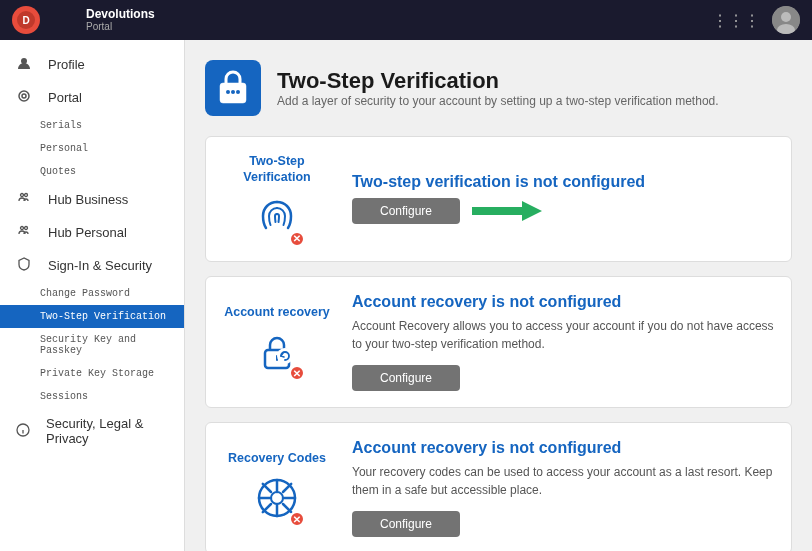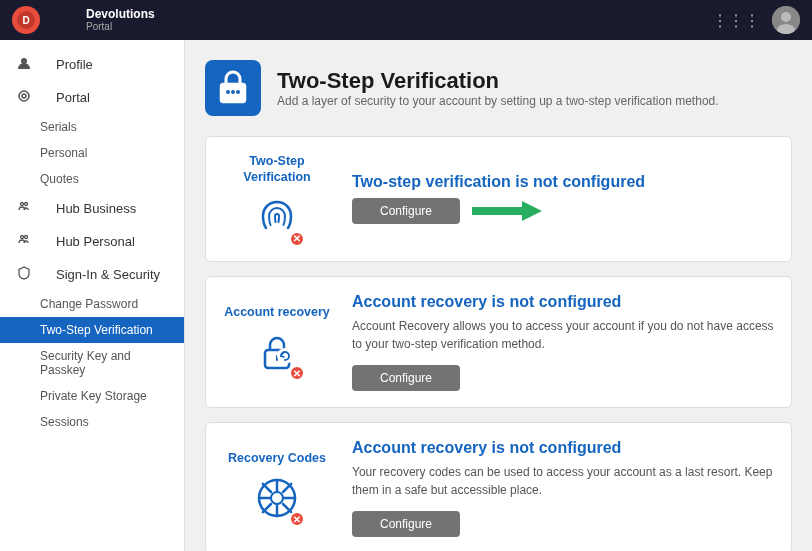--- a/index.html
+++ b/index.html
@@ -75,33 +75,34 @@
       flex-shrink: 0;
       padding: 8px 0;
     }
     .sidebar-item {
       display: flex;
       align-items: center;
       padding: 8px 16px;
       cursor: pointer;
       color: #333;
       font-size: 13px;
-      gap: 24px;
+      gap: 16px;
     }
     .sidebar-item .sidebar-icon {
       color: #555;
       font-size: 14px;
       width: 16px;
       text-align: center;
     }
     .sidebar-sub {
       padding: 6px 16px 6px 40px;
       cursor: pointer;
       color: #555;
-      font-size: 12px;
+      font-size: 10px;
+      font-family: Liberation Mono, monospace;
     }
     .sidebar-sub.active {
       background: #1565c0;
       color: white;
     }
 
     
     .main-content {
       flex: 1;
       background: #f0f0f0;
@@ -313,20 +314,30 @@
     <div class="sidebar-sub">
       <span>Security Key and Passkey</span>
     </div>
     <div class="sidebar-sub">
       <span>Private Key Storage</span>
     </div>
     <div class="sidebar-sub">
       <span>Sessions</span>
     </div>
 
+    <div class="sidebar-item">
+      <span class="sidebar-icon">
+        <svg width="14" height="14" viewBox="0 0 14 14" fill="none" stroke="#555" stroke-width="1.3">
+            <circle cx="7" cy="7" r="6"></circle>
+            <line x1="7" y1="5" x2="7" y2="5" stroke-width="2"></line>
+            <line x1="7" y1="7" x2="7" y2="10.5"></line>
+          </svg>
+      </span>
+      <span>Security, Legal &amp; Privacy</span>
+    </div>
 
   </aside>
 
   <main class="main-content">
 
     <div class="page-header">
       <div class="page-header-icon">
         <svg width="38" height="38" viewBox="0 0 38 38" fill="none">
           <rect x="6" y="14" width="26" height="20" rx="3" fill="white" stroke="white" stroke-width="0.5"></rect>
           <path d="M12 14V10a7 7 0 0 1 14 0v4" stroke="white" stroke-width="3" fill="none"></path>

